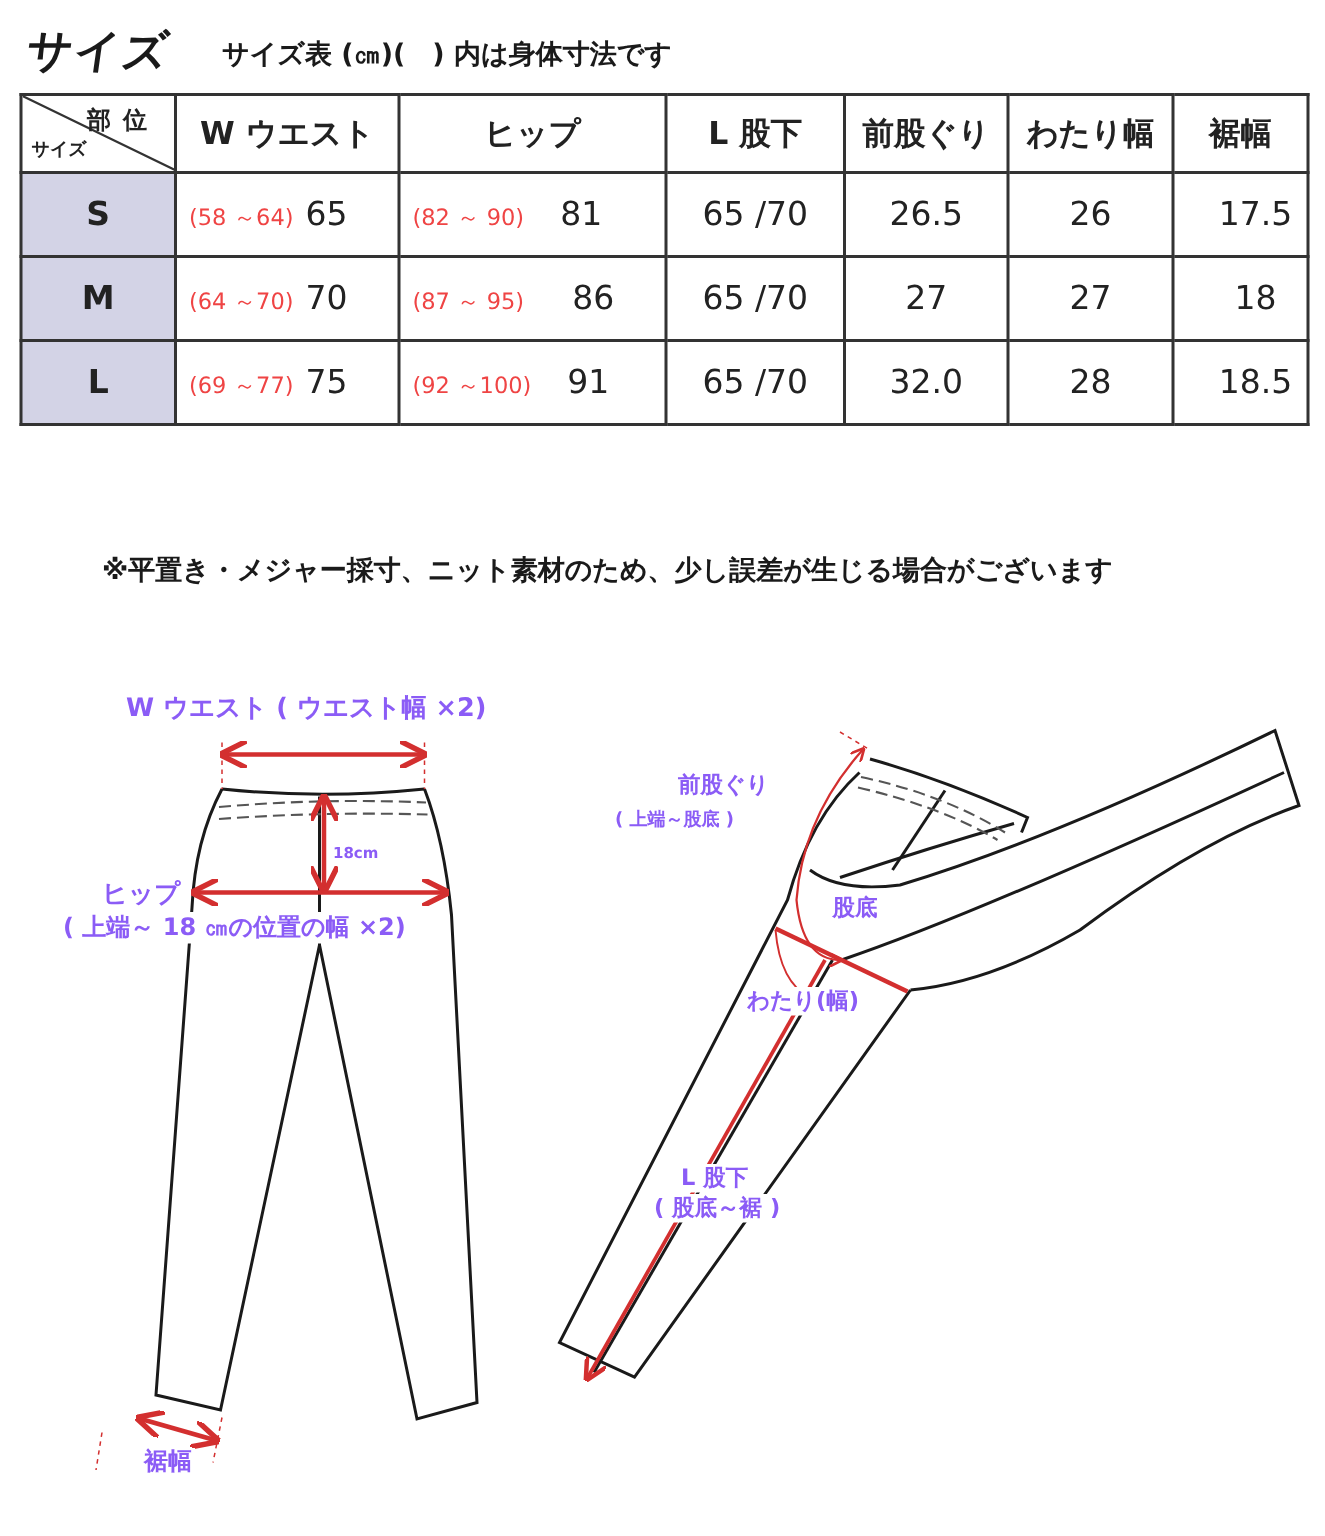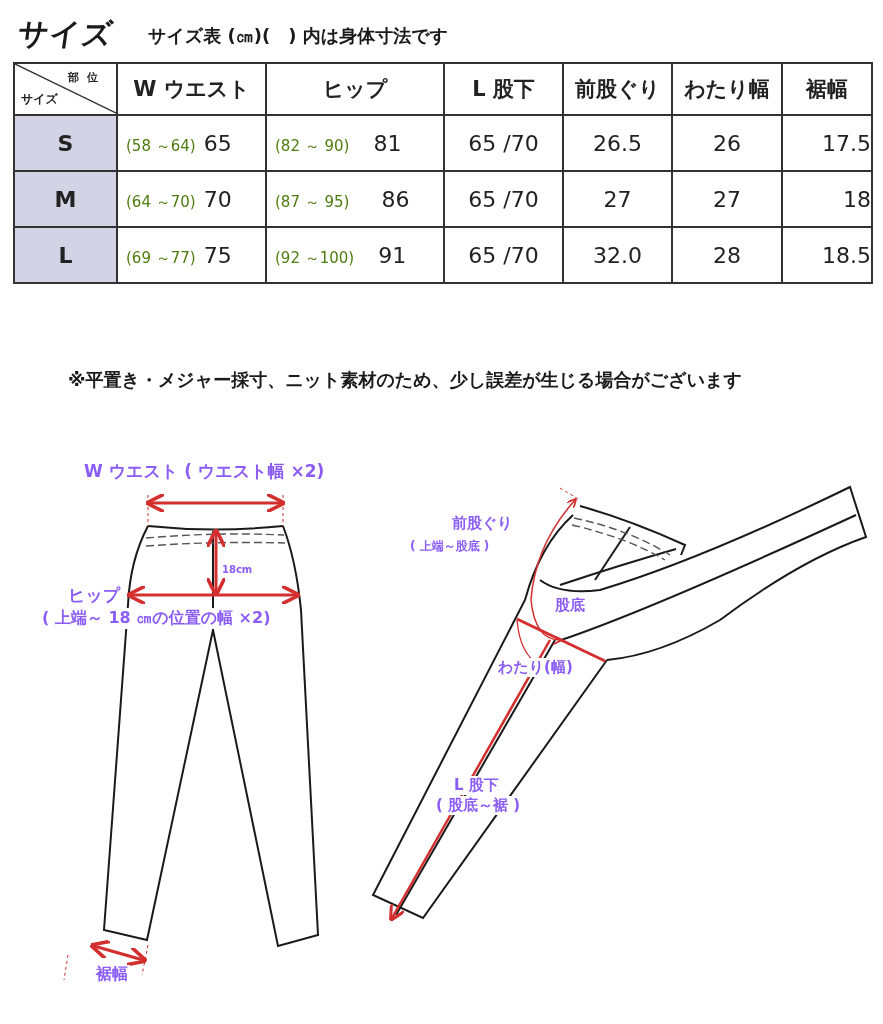--- a/index.html
+++ b/index.html
@@ -5,27 +5,27 @@
   html,body{margin:0;padding:0;background:#fff;}
   body{width:883px;height:1024px;position:relative;overflow:hidden;font-family:"DejaVu Sans","Liberation Sans",sans-serif;color:#1a1a1a;}
   .abs{position:absolute;}
   .title{left:18px;top:14px;font-size:30px;font-weight:bold;letter-spacing:1px;transform:skewX(-8deg);}
   .subtitle{left:148px;top:24px;font-size:18px;font-weight:bold;}
   table.size{position:absolute;left:13px;top:62px;border-collapse:collapse;table-layout:fixed;}
   table.size td{border:2px solid #333;padding:0;height:54px;font-size:22px;color:#222;vertical-align:middle;}
   table.size tr.head td{height:50px;font-weight:bold;font-size:21px;text-align:center;}
   td.corner{position:relative;overflow:hidden;}
   td.corner svg{position:absolute;left:0;top:0;}
-  td.corner .c-top{position:absolute;right:10px;top:6px;font-size:11px;font-weight:bold;letter-spacing:8px;}
+  td.corner .c-top{position:absolute;right:10px;top:6px;font-size:16px;font-weight:bold;letter-spacing:8px;}
   td.corner .c-bot{position:absolute;left:6px;bottom:6px;font-size:12px;font-weight:bold;}
   td.sizecell{background:#d3d3e6;text-align:center;font-weight:bold;font-size:27px;}
-  .rng{font-size:15px;color:#4d7c0f;margin-left:8px;}
+  .rng{font-size:15px;color:#ef4444;margin-left:8px;}
   .val{margin-left:8px;font-size:22px;}
   td.c{text-align:center;}
-  td.l{text-align:right;padding-left:20px !important;margin-top:38px;}
+  td.l{text-align:center;padding-left:20px !important;margin-top:38px;}
   .note{left:68px;top:368px;font-size:18px;font-weight:bold;}
   .lbl{font-weight:bold;font-size:16px;color:#8b5cf6;white-space:nowrap;}
   svg.diagram{position:absolute;left:0;top:440px;}
 </style>
 </head>
 <body>
 
 <div class="abs title">サイズ</div>
 <div class="abs subtitle">サイズ表 (㎝)(　) 内は身体寸法です</div>
 

